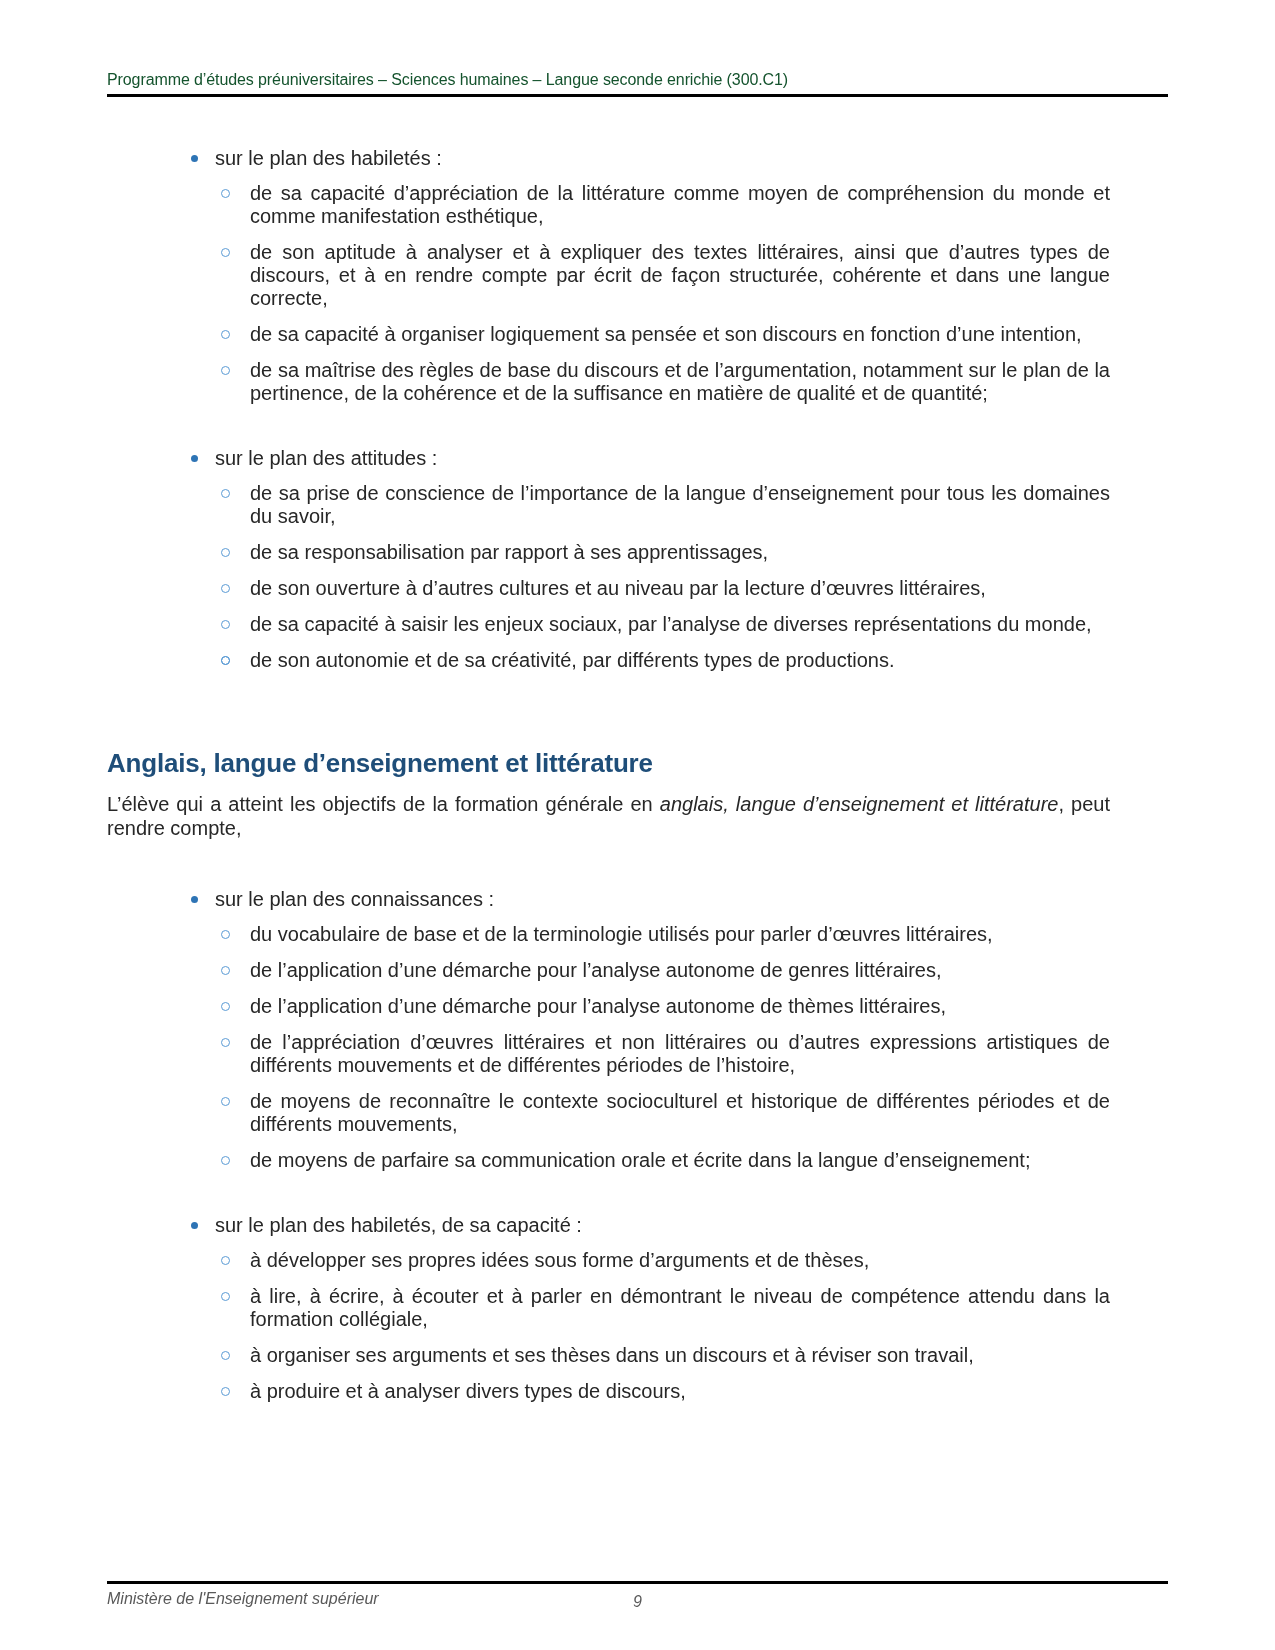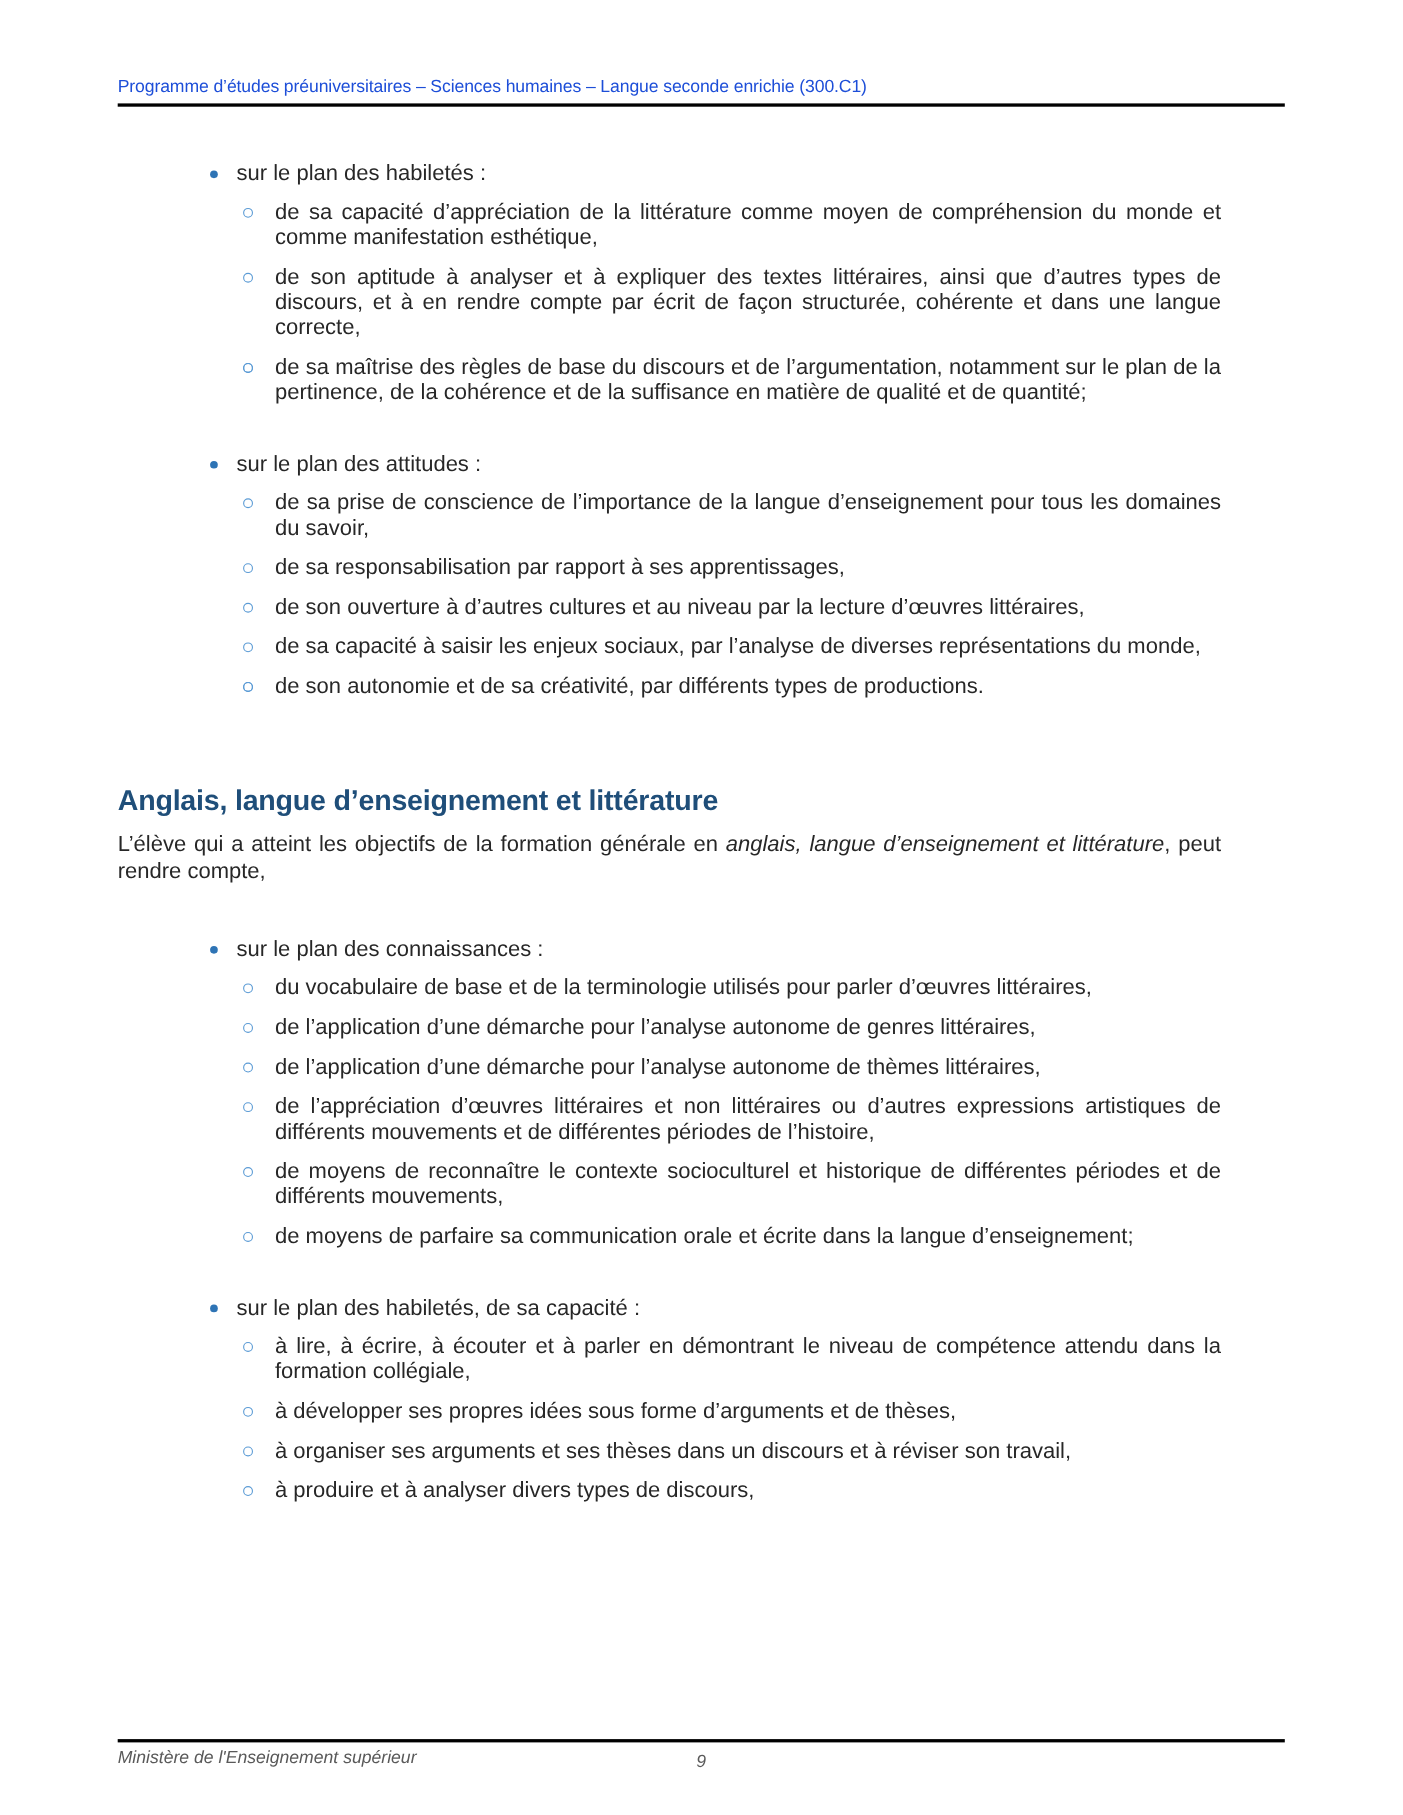--- a/index.html
+++ b/index.html
@@ -16,21 +16,21 @@
   }
   
   header.running-head {
     padding-top: 70px;
     padding-bottom: 5px;
     border-bottom: 3px solid #000000;
   }
   .running-head-text {
     font-size: 16px;
     line-height: 19px;
-    color: #1d4ed8;
+    color: #14532d;
     letter-spacing: -0.1px;
   }
   
   main.content {
     margin-top: 50px;
     padding-right: 58px;
     font-size: 20px;
     line-height: 23px;
   }
   
@@ -125,21 +125,21 @@
   <main class="content">
 
     <section class="group">
       <div class="l1">
         <span class="dot"></span>
         <span>sur le plan des habiletés :</span>
       </div>
       <ul class="l2">
         <li><span class="circ"></span><span>de sa capacité d’appréciation de la littérature comme moyen de compréhension du monde et comme manifestation esthétique,</span></li>
         <li><span class="circ"></span><span>de son aptitude à analyser et à expliquer des textes littéraires, ainsi que d’autres types de discours, et à en rendre compte par écrit de façon structurée, cohérente et dans une langue correcte,</span></li>
-        <li><span class="circ"></span></li>
+        <li><span class="circ"></span><span>de sa capacité à organiser logiquement sa pensée et son discours en fonction d’une intention,</span></li>
         <li><span class="circ"></span><span>de sa maîtrise des règles de base du discours et de l’argumentation, notamment sur le plan de la pertinence, de la cohérence et de la suffisance en matière de qualité et de quantité;</span></li>
       </ul>
     </section>
 
     <section class="group">
       <div class="l1">
         <span class="dot"></span>
         <span>sur le plan des attitudes :</span>
       </div>
       <ul class="l2">
@@ -172,22 +172,22 @@
           <li><span class="circ"></span><span>de moyens de parfaire sa communication orale et écrite dans la langue d’enseignement;</span></li>
         </ul>
       </section>
 
       <section class="group">
         <div class="l1">
           <span class="dot"></span>
           <span>sur le plan des habiletés, de sa capacité :</span>
         </div>
         <ul class="l2">
+          <li><span class="circ"></span><span>à développer ses propres idées sous forme d’arguments et de thèses,</span></li>
           <li><span class="circ"></span><span>à lire, à écrire, à écouter et à parler en démontrant le niveau de compétence attendu dans la formation collégiale,</span></li>
-          <li><span class="circ"></span><span>à développer ses propres idées sous forme d’arguments et de thèses,</span></li>
           <li><span class="circ"></span><span>à organiser ses arguments et ses thèses dans un discours et à réviser son travail,</span></li>
           <li><span class="circ"></span><span>à produire et à analyser divers types de discours,</span></li>
         </ul>
       </section>
 
     </div>
   </main>
 
   <footer class="page-footer">
     <span>Ministère de l'Enseignement supérieur</span>

